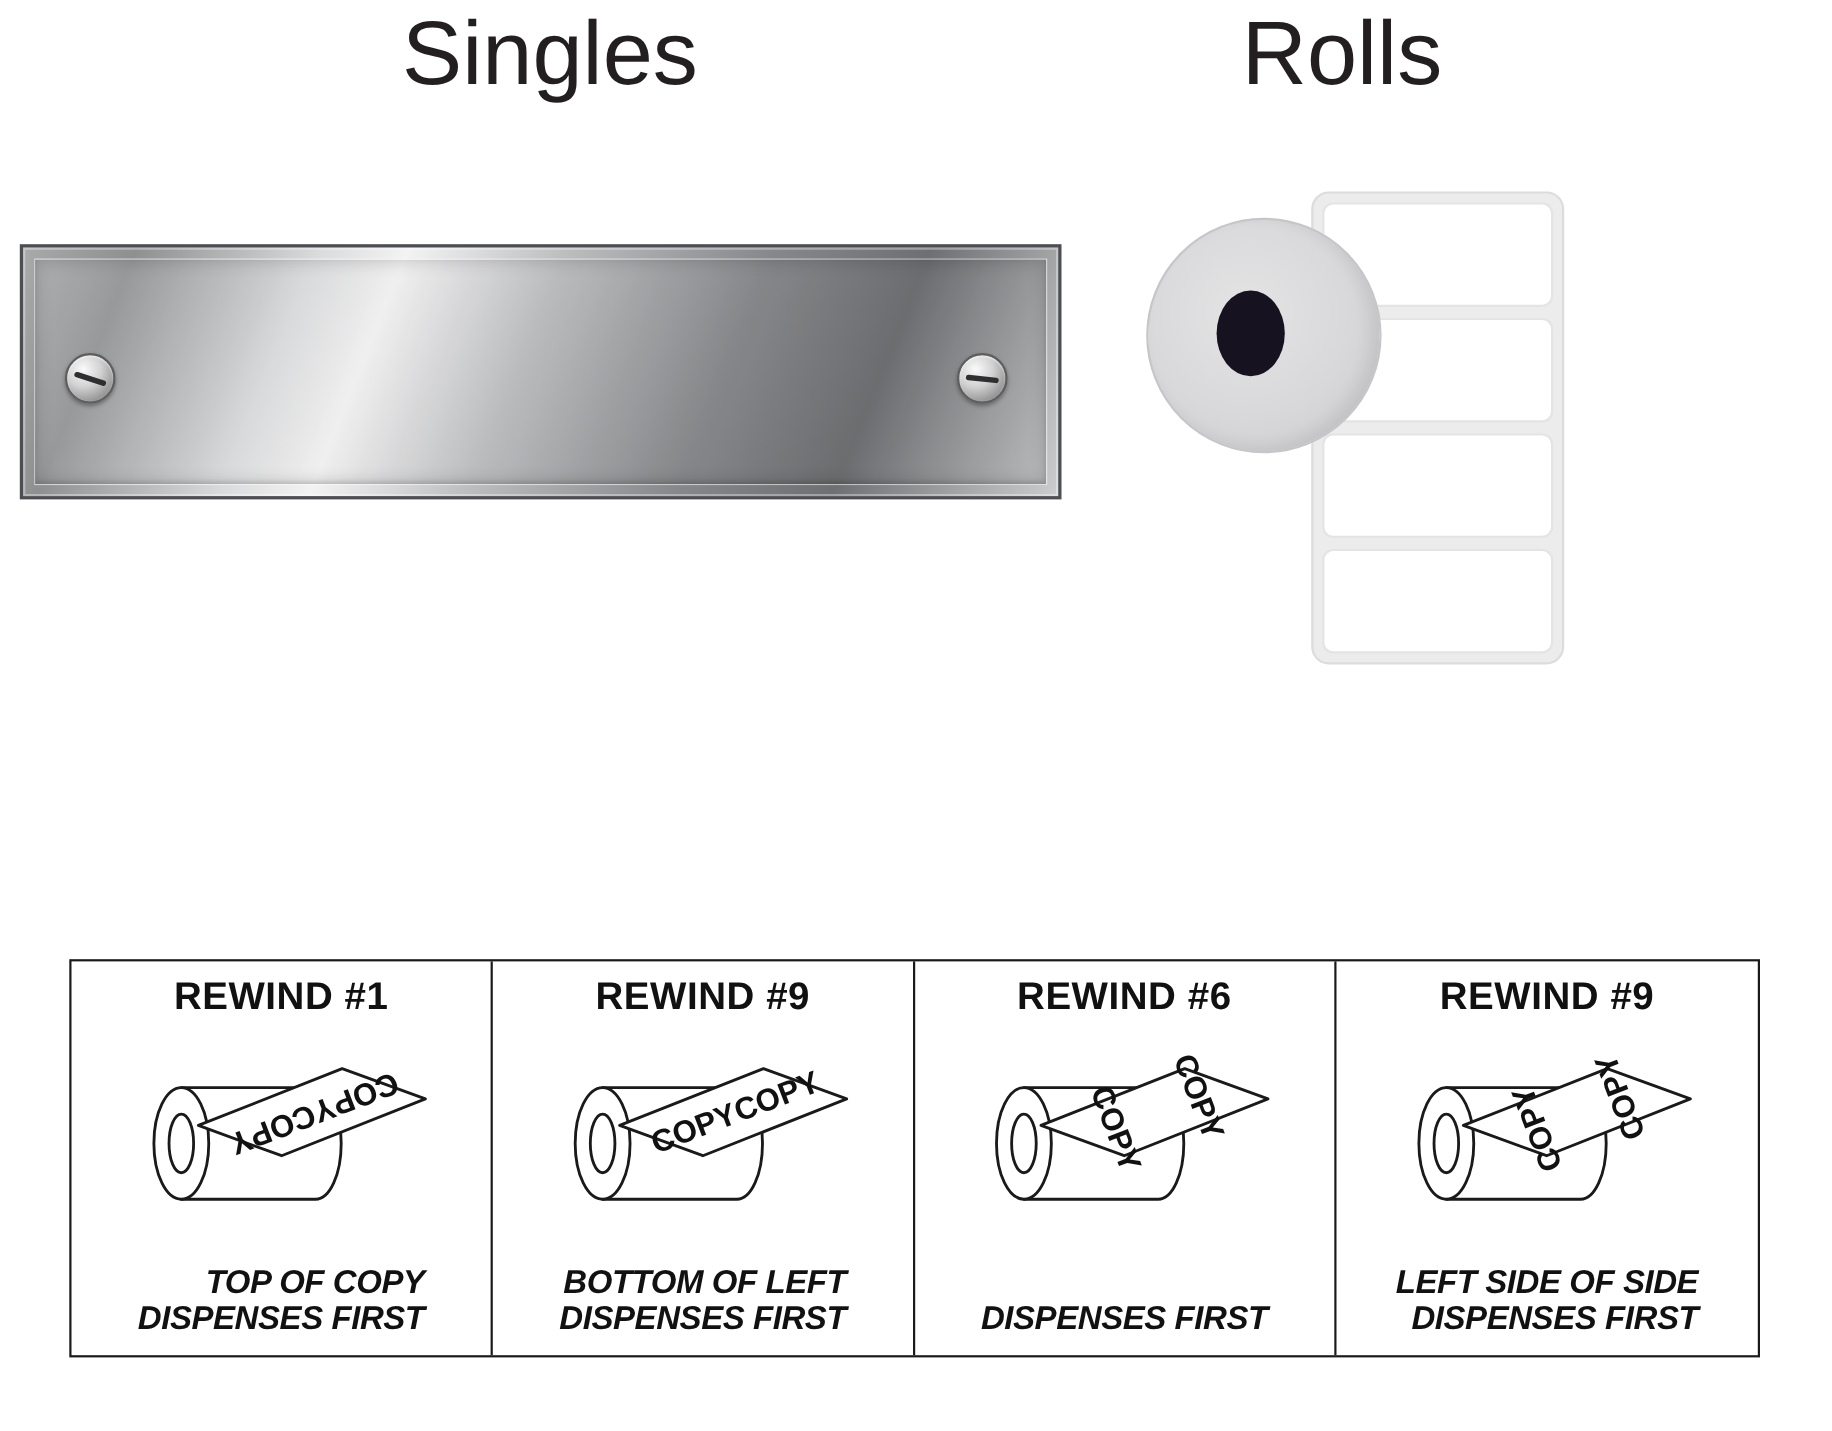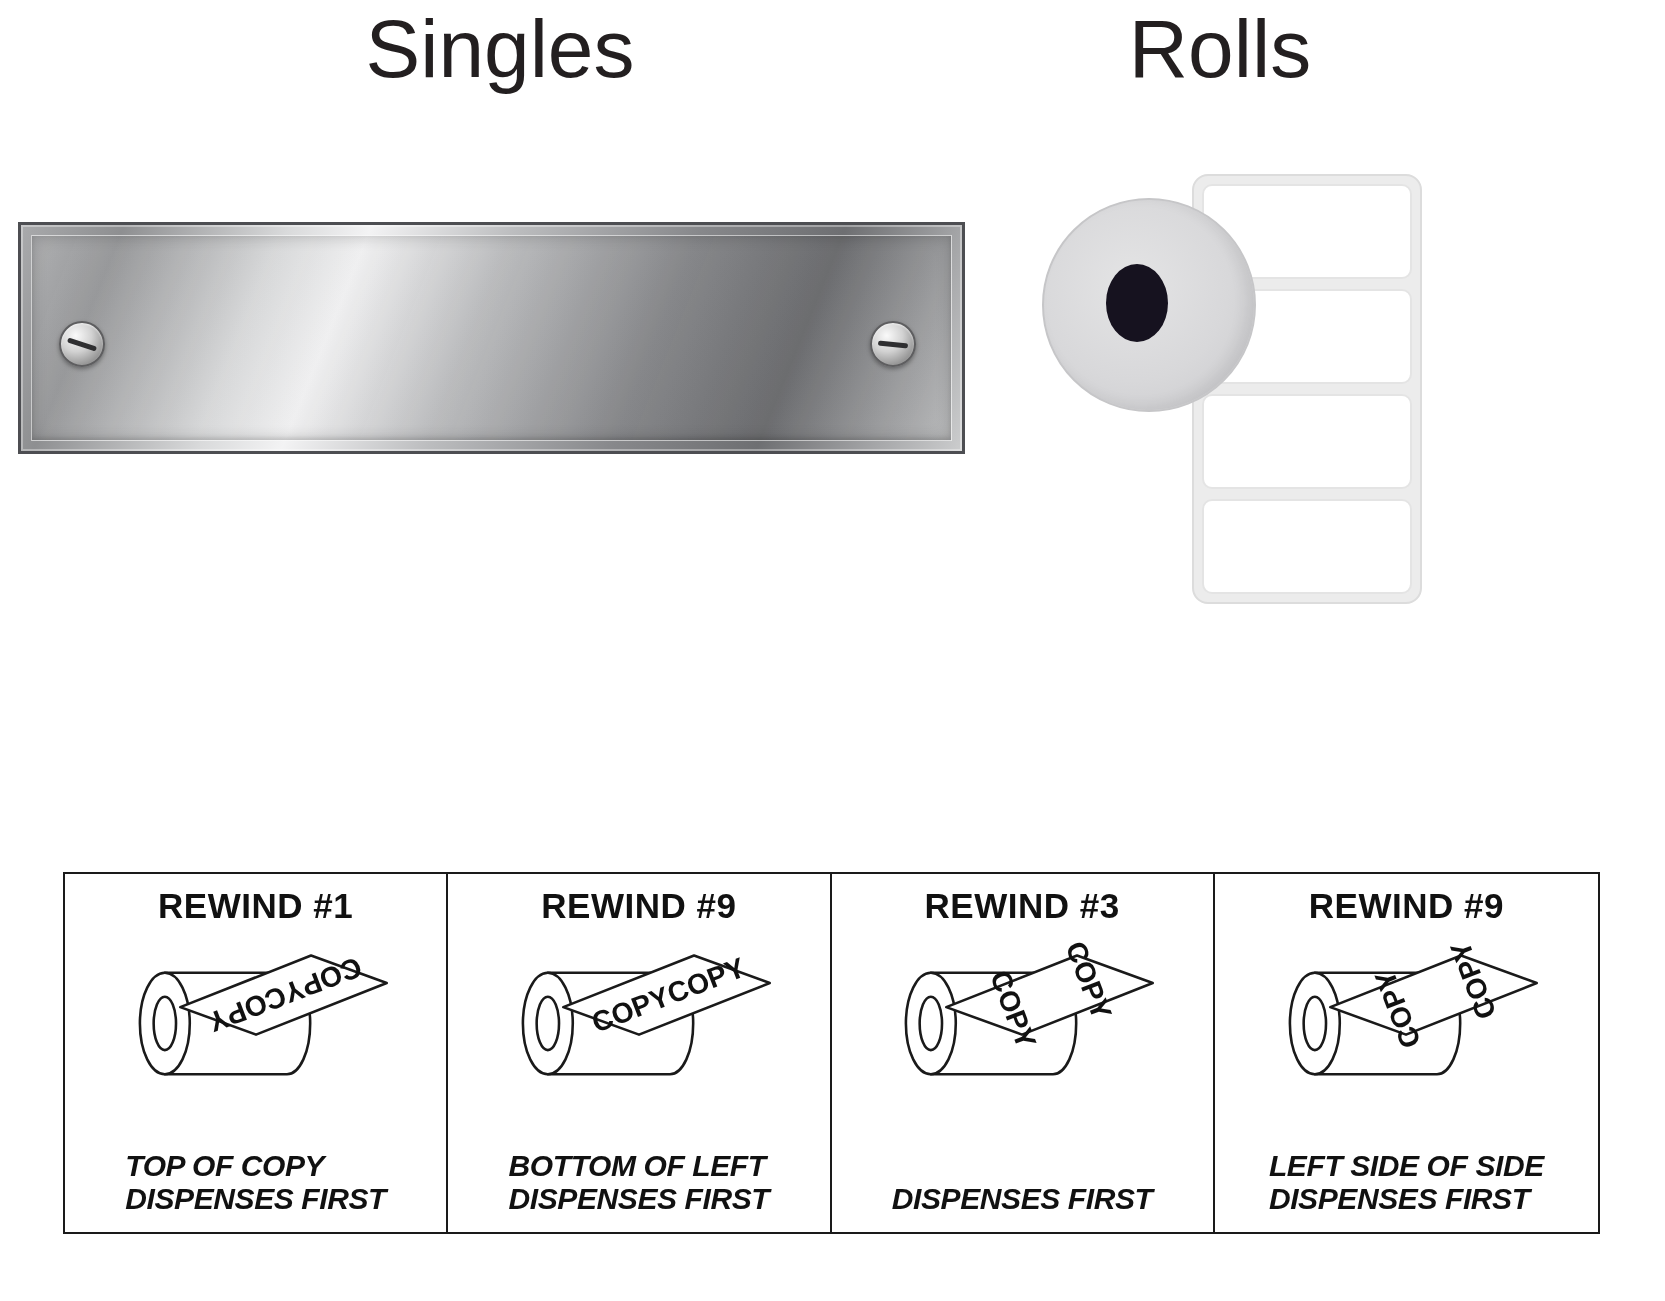--- a/index.html
+++ b/index.html
@@ -111,20 +111,21 @@
     display:grid;
     grid-template-columns:repeat(4, 1fr);
   }
   .rewind-cell {
     border-right:2px solid var(--table-border, #1a1a1a);
     display:flex;
     flex-direction:column;
     align-items:center;
     padding:12px 4px 16px;
     box-sizing:border-box;
+    gap:16px;
   }
   .rewind-cell:last-child { border-right:none; }
   .rewind-title {
     font-size:35px;
     font-weight:700;
     color:#111111;
     letter-spacing:0.5px;
     white-space:nowrap;
   }
   .roll-icon { width:310px; height:172px; margin-top:2px; }
@@ -145,21 +146,21 @@
   svg[data-orient="top"]   .copy-text { transform:rotate(180deg); }
   svg[data-orient="right"] .copy-text { transform:rotate(90deg); }
   svg[data-orient="left"]  .copy-text { transform:rotate(-90deg); }
   .rewind-caption {
     margin-top:auto;
     font-size:30px;
     font-weight:700;
     font-style:italic;
     line-height:1.12;
     letter-spacing:-0.4px;
-    text-align:left;
+    text-align:right;
     color:#111111;
     white-space:nowrap;
   }
 </style>
 </head>
 <body>
 
 <div class="canvas">
 
   <div class="heading heading-singles">Singles</div>
@@ -215,21 +216,21 @@
           <text class="copy-text" x="49" y="12" text-anchor="middle">COPY</text>
         </g>
       </svg>
       <div class="rewind-caption">
         <div>BOTTOM OF LEFT</div>
         <div>DISPENSES FIRST</div>
       </div>
     </div>
 
     <div class="rewind-cell">
-      <div class="rewind-title">REWIND #3</div>
+      <div class="rewind-title">REWIND #6</div>
       <svg class="roll-icon" viewBox="0 0 340 200" data-orient="right">
         <path class="roll-body" d="M 64 52 L 206 52 A 27 59 0 0 1 206 170 L 64 170 Z"></path>
         <ellipse class="roll-end" cx="64" cy="111" rx="29" ry="59"></ellipse>
         <ellipse class="roll-core-ring" cx="64" cy="111" rx="13" ry="31"></ellipse>
         <polygon class="roll-sheet" points="82,92 234,32 322,64 170,124"></polygon>
         <g transform="translate(202,78) rotate(-21)">
           <text class="copy-text" x="-45" y="12" text-anchor="middle">COPY</text>
           <text class="copy-text" x="49" y="12" text-anchor="middle">COPY</text>
         </g>
       </svg>

